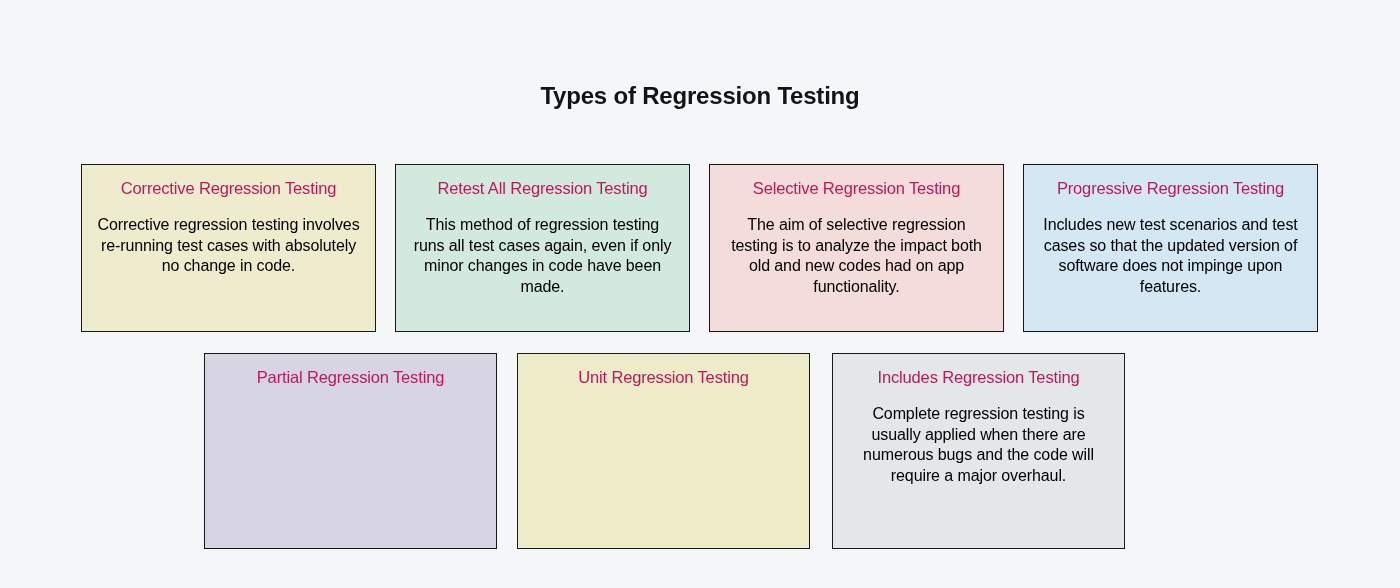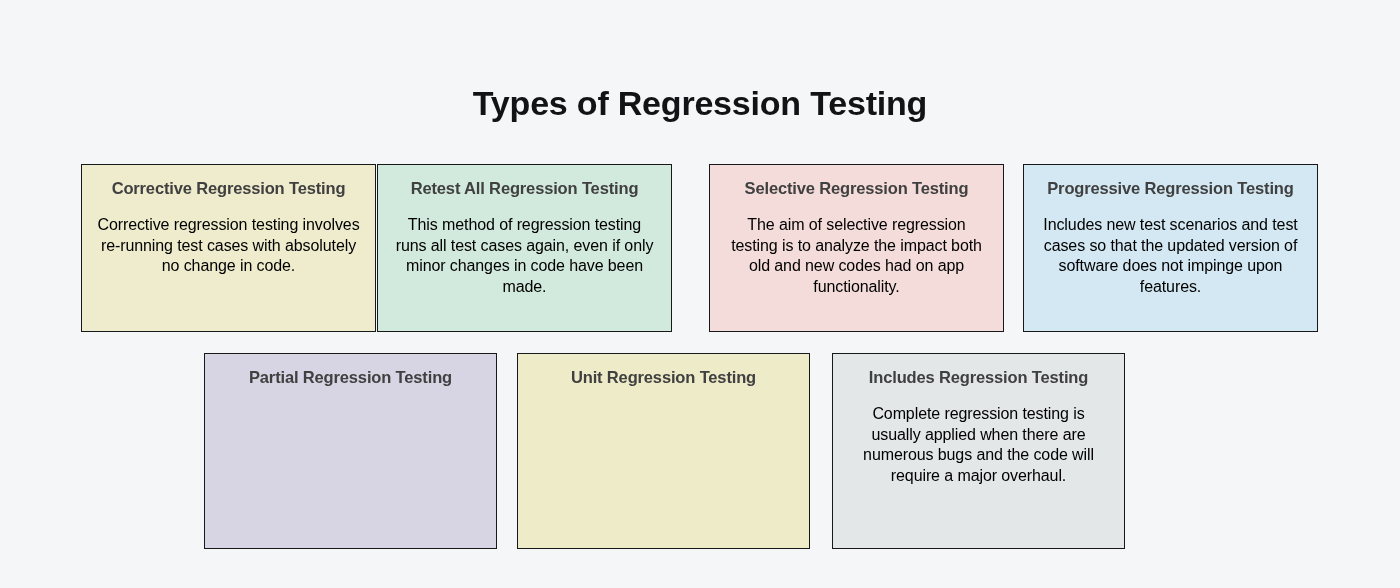--- a/index.html
+++ b/index.html
@@ -20,21 +20,21 @@
     width: 1400px;
     height: 588px;
     box-sizing: border-box;
   }
   .page-title {
     position: absolute;
     left: 0;
     top: 58px;
     width: 1400px;
     text-align: center;
-    font-size: 34px;
+    font-size: 24px;
     font-weight: bold;
     letter-spacing: -0.2px;
     color: #121316;
     line-height: 44px;
   }
   .card-grid {
     position: absolute;
     left: 0;
     top: 0;
     width: 1400px;
@@ -43,38 +43,38 @@
   .card {
     position: absolute;
     box-sizing: border-box;
     border: 1.5px solid #16181a;
     padding: 13px 14px 12px 14px;
     text-align: center;
     overflow: hidden;
   }
   .card-title {
     font-size: 16.5px;
-    font-weight: bold;
+    font-weight: normal;
     line-height: 21px;
-    color: #404040;
+    color: #be185d;
     margin: 0 0 16px 0;
     letter-spacing: -0.15px;
   }
   .card-body {
     font-size: 16px;
     font-weight: normal;
     line-height: 20.5px;
     color: #000000;
     margin: 0;
     letter-spacing: -0.1px;
   }
   
   .r1 { top: 164px; height: 168px; width: 295px; }
   .r1.c1 { left: 81px; }
-  .r1.c2 { left: 377px; }
+  .r1.c2 { left: 395px; }
   .r1.c3 { left: 709px; }
   .r1.c4 { left: 1023px; }
   
   .r2 { top: 353px; height: 196px; width: 293px; }
   .r2.c1 { left: 204px; }
   .r2.c2 { left: 517px; }
   .r2.c3 { left: 832px; }
 </style>
 </head>
 <body style="background: rgb(245, 246, 248);">

